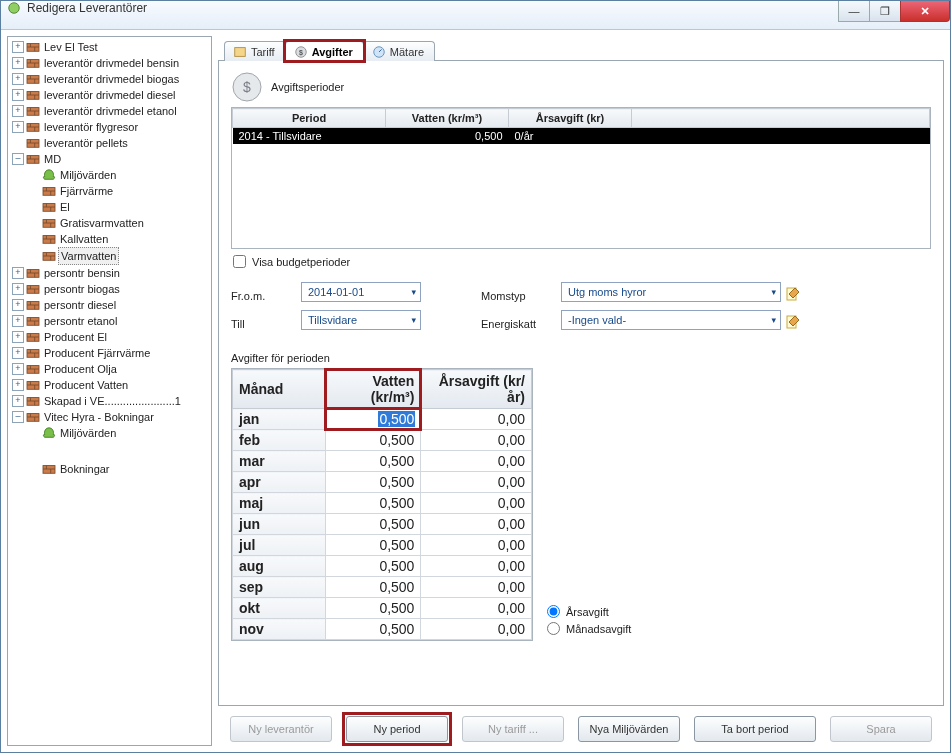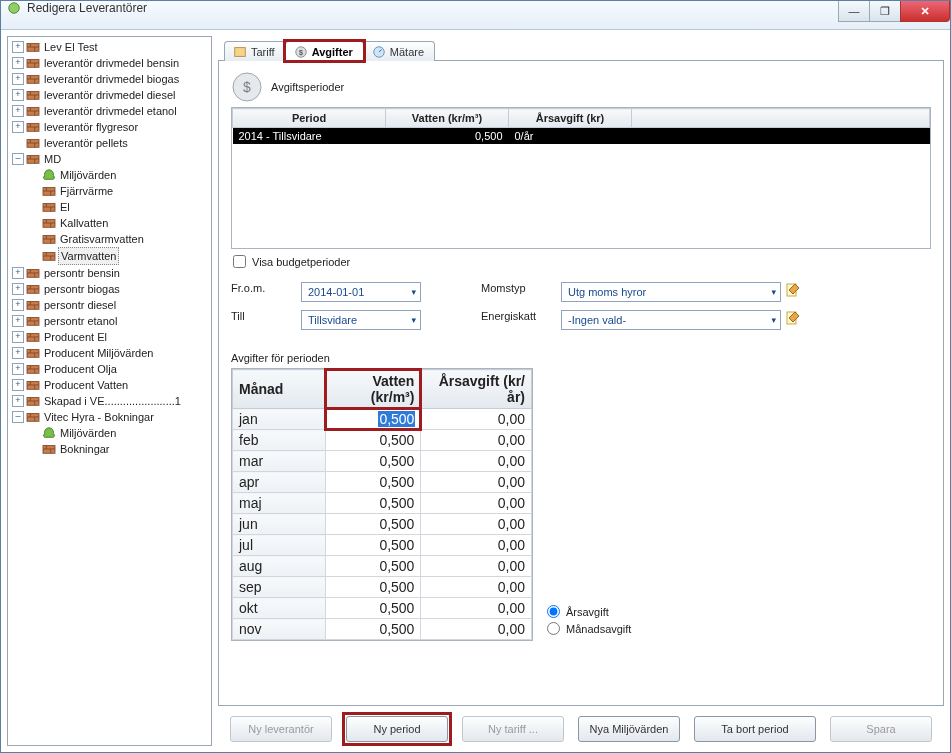--- a/index.html
+++ b/index.html
@@ -33,34 +33,34 @@
 .content{flex:1;border:1px solid #9aa7b3;background:#fff;padding:10px 12px;overflow:auto;box-sizing:border-box;}
 .section-head{display:flex;align-items:center;gap:8px;margin-bottom:4px;}
 .big-icon{width:32px;height:32px;}
 .period-grid{border:1px solid #aab4bf;background:#fff;margin-bottom:6px;}
 .period-grid table{width:100%;border-collapse:collapse;font-size:11px;}
 .period-grid th{background:linear-gradient(#f7f9fb,#e3e9ef);border:1px solid #c6ccd4;padding:3px 6px;font-weight:bold;text-align:center;}
 .period-grid td{padding:2px 6px;}
 .period-grid tr.sel td{background:#000000;color:#fff;}
 .period-grid .filler{height:100px;}
 .chk-row{display:flex;align-items:center;gap:6px;margin:6px 0 14px 2px;}
-.form-row{display:flex;align-items:flex-start;margin-bottom:8px;}
+.form-row{display:flex;align-items:flex-end;margin-bottom:8px;}
 .form-row .lbl{width:70px;}
 .combo{display:flex;align-items:center;justify-content:space-between;border:1px solid #8fa3c0;background:#fff;height:20px;padding:0 4px 0 6px;color:#174a8b;font-size:11px;box-sizing:border-box;}
 .combo .arrow{color:#174a8b;font-size:9px;}
 .combo.wide{width:220px;}
 .combo.date{width:120px;}
 .edit-ico{width:16px;height:16px;margin-left:4px;}
 .section-title{margin:14px 0 4px 0;}
 .month-grid{border:1px solid #aab4bf;width:300px;}
 .month-grid table{width:100%;border-collapse:collapse;font-size:14px;}
 .month-grid th{background:linear-gradient(#f7f9fb,#e3e9ef);border:1px solid #c6ccd4;padding:3px 6px;font-weight:bold;text-align:left;}
 .month-grid th.r{text-align:right;}
 .month-grid td{border:1px solid #d2d7dd;padding:2px 6px;}
-.month-grid td.m{font-weight:normal;background:linear-gradient(#f7f9fb,#eef1f5);width:80px;}
+.month-grid td.m{font-weight:bold;background:linear-gradient(#f7f9fb,#eef1f5);width:80px;}
 .month-grid td.r{text-align:right;}
 .jan-edit{position:relative;}
 .jan-edit-box{position:absolute;left:-2px;top:-2px;right:-2px;bottom:-2px;border:3px solid #9e1c20;background:#fff;display:flex;align-items:center;justify-content:flex-end;padding-right:4px;}
 .jan-edit-box span{background:#2f7bd9;color:#fff;padding:0 1px;}
 .jan-hl-th{position:relative;}
 .jan-hl-th::after{content:"";position:absolute;left:-2px;right:-2px;top:-2px;bottom:-3px;border:3px solid #9e1c20;border-bottom:none;pointer-events:none;}
 .radio-block{margin:6px 0 0 0;display:flex;flex-direction:column;gap:4px;padding-left:4px;}
 .radio-row{display:flex;align-items:center;gap:6px;}
 .button-bar{display:flex;gap:14px;padding:10px 12px 4px 12px;align-items:center;}
 .btn{min-width:100px;height:24px;border:1px solid #8a97a3;background:linear-gradient(#fdfefe,#e3e8ee);border-radius:3px;font-size:11px;color:#333;display:flex;align-items:center;justify-content:center;position:relative;}
@@ -222,33 +222,33 @@
               </li>
               <li style="display: block;">
                 <div class="row">
                   <span class="noexp"></span>
                   <svg class="ico" viewBox="0 0 16 14">
                     <rect x="1" y="3" width="14" height="9" class="brick"></rect>
                     <line x1="1" y1="7" x2="15" y2="7" stroke="#7a4a2a"></line>
                     <line x1="5" y1="3" x2="5" y2="7" stroke="#7a4a2a"></line>
                     <line x1="10" y1="7" x2="10" y2="12" stroke="#7a4a2a"></line>
                   </svg>
-                  <span class="lbl">Kallvatten</span>
+                  <span class="lbl">Gratisvarmvatten</span>
                 </div>
               </li>
               <li style="display: block;">
                 <div class="row">
                   <span class="noexp"></span>
                   <svg class="ico" viewBox="0 0 16 14">
                     <rect x="1" y="3" width="14" height="9" class="brick"></rect>
                     <line x1="1" y1="7" x2="15" y2="7" stroke="#7a4a2a"></line>
                     <line x1="5" y1="3" x2="5" y2="7" stroke="#7a4a2a"></line>
                     <line x1="10" y1="7" x2="10" y2="12" stroke="#7a4a2a"></line>
                   </svg>
-                  <span class="lbl">Gratisvarmvatten</span>
+                  <span class="lbl">Kallvatten</span>
                 </div>
               </li>
               <li style="display: block;">
                 <div class="row">
                   <span class="noexp"></span>
                   <svg class="ico" viewBox="0 0 16 14">
                     <rect x="1" y="3" width="14" height="9" class="brick"></rect>
                     <line x1="1" y1="7" x2="15" y2="7" stroke="#7a4a2a"></line>
                     <line x1="5" y1="3" x2="5" y2="7" stroke="#7a4a2a"></line>
                     <line x1="10" y1="7" x2="10" y2="12" stroke="#7a4a2a"></line>
@@ -320,21 +320,21 @@
           </li>
           <li style="display: block;">
             <div class="row">
               <span class="exp">+</span>
               <svg class="ico" viewBox="0 0 16 14">
                 <rect x="1" y="3" width="14" height="9" class="brick"></rect>
                 <line x1="1" y1="7" x2="15" y2="7" stroke="#7a4a2a"></line>
                 <line x1="5" y1="3" x2="5" y2="7" stroke="#7a4a2a"></line>
                 <line x1="10" y1="7" x2="10" y2="12" stroke="#7a4a2a"></line>
               </svg>
-              <span class="lbl">Producent Miljövärden</span>
+              <span class="lbl">Producent Fjärrvärme</span>
             </div>
           </li>
           <li style="display: block;">
             <div class="row">
               <span class="exp">+</span>
               <svg class="ico" viewBox="0 0 16 14">
                 <rect x="1" y="3" width="14" height="9" class="brick"></rect>
                 <line x1="1" y1="7" x2="15" y2="7" stroke="#7a4a2a"></line>
                 <line x1="5" y1="3" x2="5" y2="7" stroke="#7a4a2a"></line>
                 <line x1="10" y1="7" x2="10" y2="12" stroke="#7a4a2a"></line>
@@ -380,21 +380,21 @@
             <ul>
               <li style="display: block;">
                 <div class="row">
                   <span class="noexp"></span>
                   <svg class="ico" viewBox="0 0 16 14">
                     <path d="M8 1 C4 1 2 5 3 9 C1 8 1 11 3 12 L13 12 C15 11 15 8 13 9 C14 5 12 1 8 1 Z" fill="#7abf4a" stroke="#3a7a1a"></path>
                   </svg>
                   <span class="lbl">Miljövärden</span>
                 </div>
               </li>
-              <li style="display: block;">
+              <li style="display: block; margin-top: 20px;">
                 <div class="row">
                   <span class="noexp"></span>
                   <svg class="ico" viewBox="0 0 16 14">
                     <rect x="1" y="3" width="14" height="9" class="brick"></rect>
                     <line x1="1" y1="7" x2="15" y2="7" stroke="#7a4a2a"></line>
                     <line x1="5" y1="3" x2="5" y2="7" stroke="#7a4a2a"></line>
                     <line x1="10" y1="7" x2="10" y2="12" stroke="#7a4a2a"></line>
                   </svg>
                   <span class="lbl">Bokningar</span>
                 </div>

